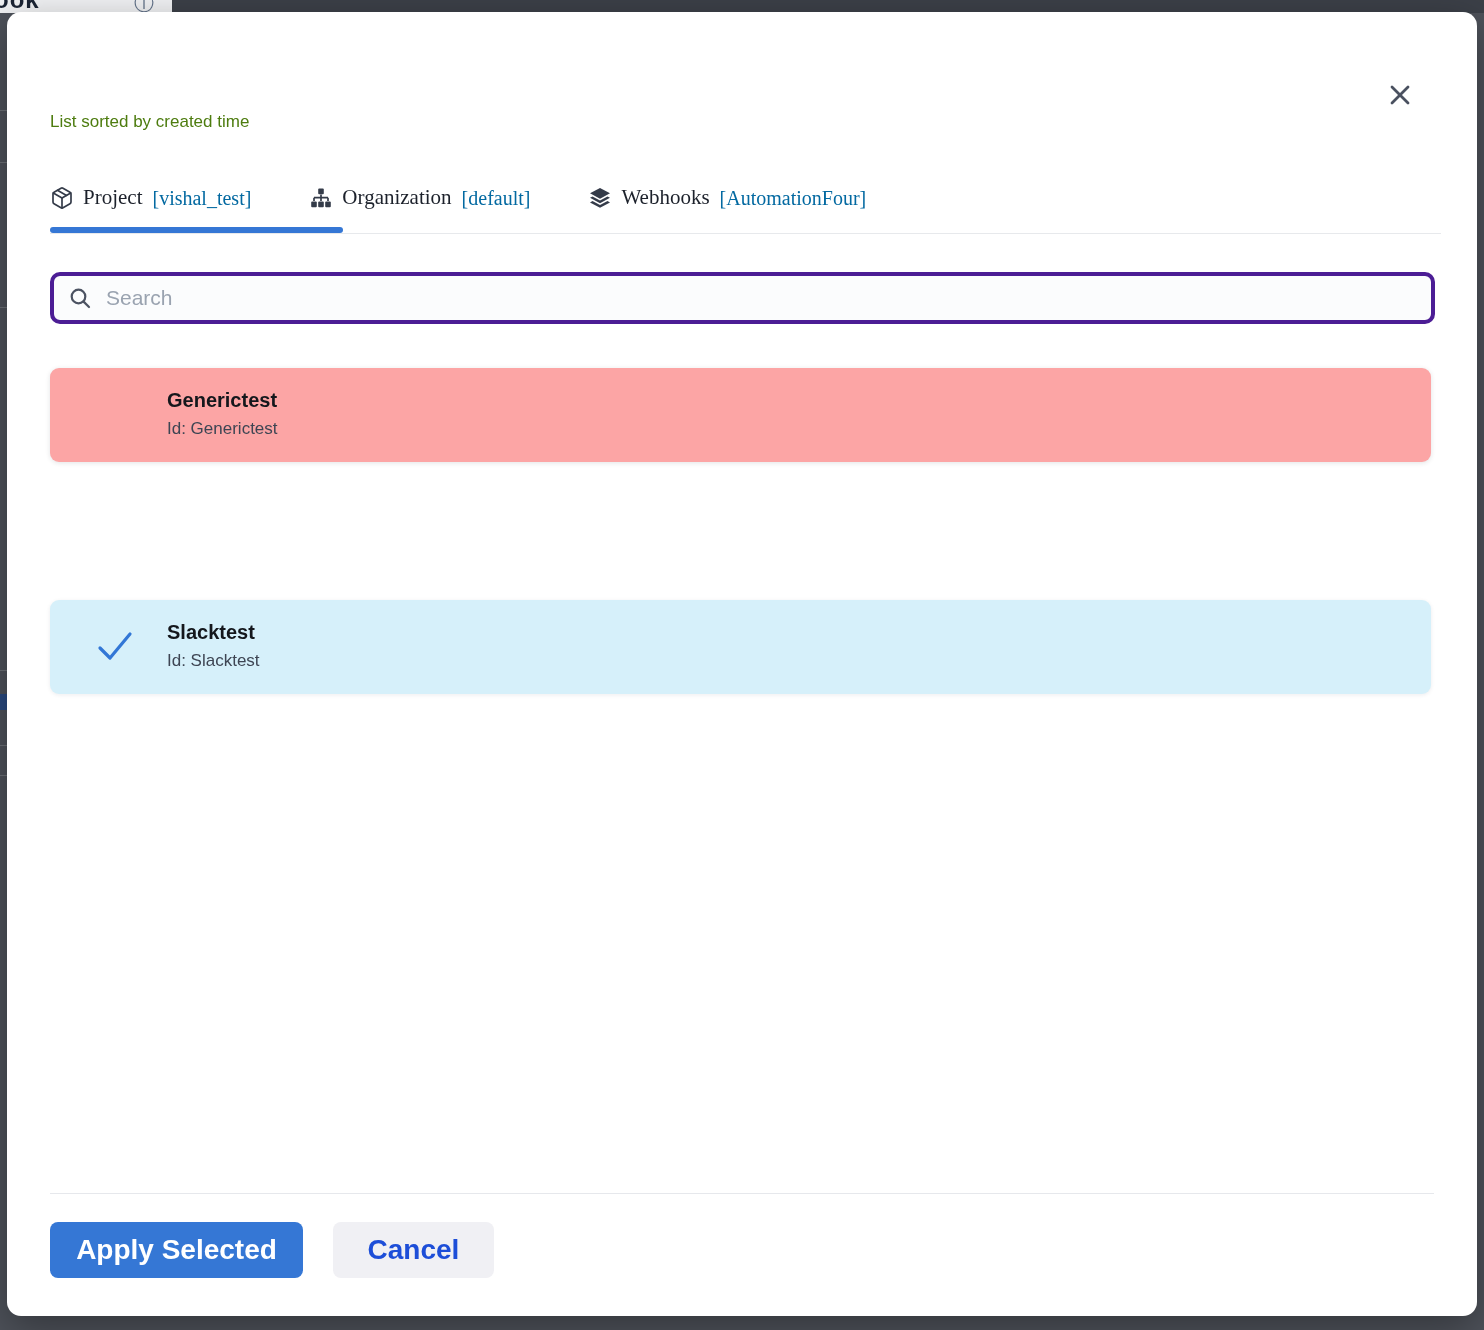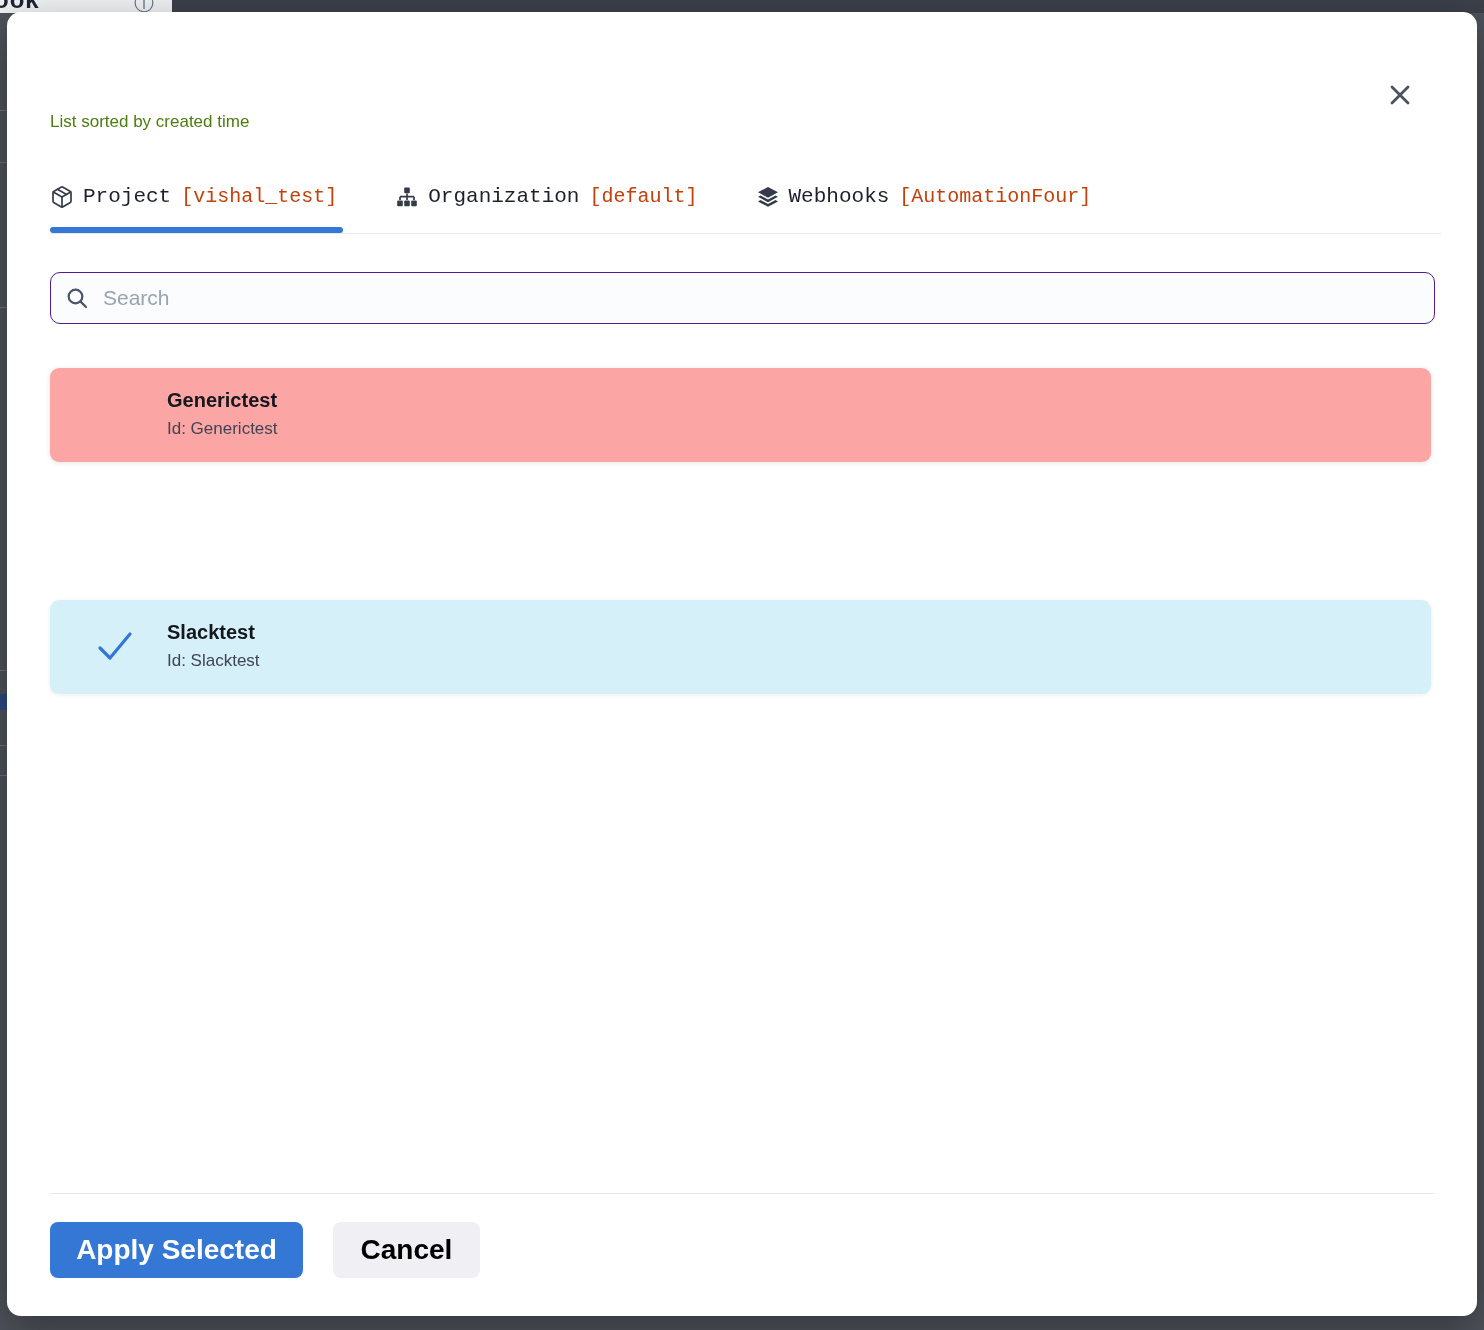--- a/index.html
+++ b/index.html
@@ -34,33 +34,33 @@
     position:absolute; left:43px; top:100px;
     font-size:17px; color:#4d7c0f;
   }
   .close-btn {
     position:absolute; left:1372px; top:62px; width:42px; height:42px;
     background:none; border:none; cursor:pointer; color:#4a5160;
     display:flex; align-items:center; justify-content:center;
   }
   
   .tabs { position:absolute; left:43px; top:163px; display:flex; gap:58px; align-items:center; height:44px; }
-  .tab { display:flex; align-items:flex-start; gap:9px; background:none; border:none; cursor:pointer; font-family:Liberation Mono, monospace; }
+  .tab { display:flex; align-items:flex-end; gap:9px; background:none; border:none; cursor:pointer; font-family:Liberation Serif, serif; }
   .tab .t-icon { color:#343b49; display:flex; }
   .tab .t-label { font-size:21px; color:#1c212b; font-weight:500; }
-  .tab .t-context { font-size:20px; color:#c2410c; font-weight:400; margin-left:1px; }
+  .tab .t-context { font-size:20px; color:#0369a1; font-weight:400; margin-left:1px; }
   .tab-underline {
     position:absolute; left:43px; top:215px; width:293px; height:6px;
     border-radius:3px; background:#3577d5;
   }
   .tabs-border { position:absolute; left:43px; top:221px; width:1391px; height:1px; background:#e7e9ec; }
   
   .search-box {
     position:absolute; left:43px; top:260px; width:1385px; height:52px;
-    border:1px solid #4c1d95; border-radius:10px; background:#fbfcfd;
+    border:4px solid #4c1d95; border-radius:10px; background:#fbfcfd;
     display:flex; align-items:center; padding:0 14px;
   }
   .search-box .s-icon { color:#4c5362; display:flex; margin-right:14px; }
   .search-box input {
     flex:1; border:none; outline:none; background:transparent;
     font-family:inherit; font-size:21px; color:#273040;
   }
   .search-box input::placeholder { color:#9aa3b0; }
   
   .wh-item {
@@ -77,21 +77,21 @@
   .wh-name { font-size:20px; font-weight:700; color:#14171c; line-height:28px; }
   .wh-id { font-size:17px; color:#3e4553; line-height:26px; margin-top:2px; }
   
   .footer-divider { position:absolute; left:43px; top:1181px; width:1384px; height:1px; background:#e6e8ec; }
   .btn {
     position:absolute; top:1210px; height:56px; border:none; border-radius:8px;
     font-family:inherit; font-size:28px; font-weight:700; cursor:pointer;
     display:flex; align-items:center; justify-content:center;
   }
   .btn-apply { left:43px; width:253px; background:#3577d5; color:#ffffff; }
-  .btn-cancel { left:326px; width:147px; background:#f0f0f4; color:#000000; }
+  .btn-cancel { left:326px; width:161px; background:#f0f0f4; color:#1d4ed8; }
 </style>
 </head>
 <body>
 
 <div class="top-strip"></div>
 <div class="bg-snippet">
   <span class="clipped">ook</span>
   <span class="info">ⓘ</span>
 </div>
 <div class="edge-line" style="top:110px"></div>

